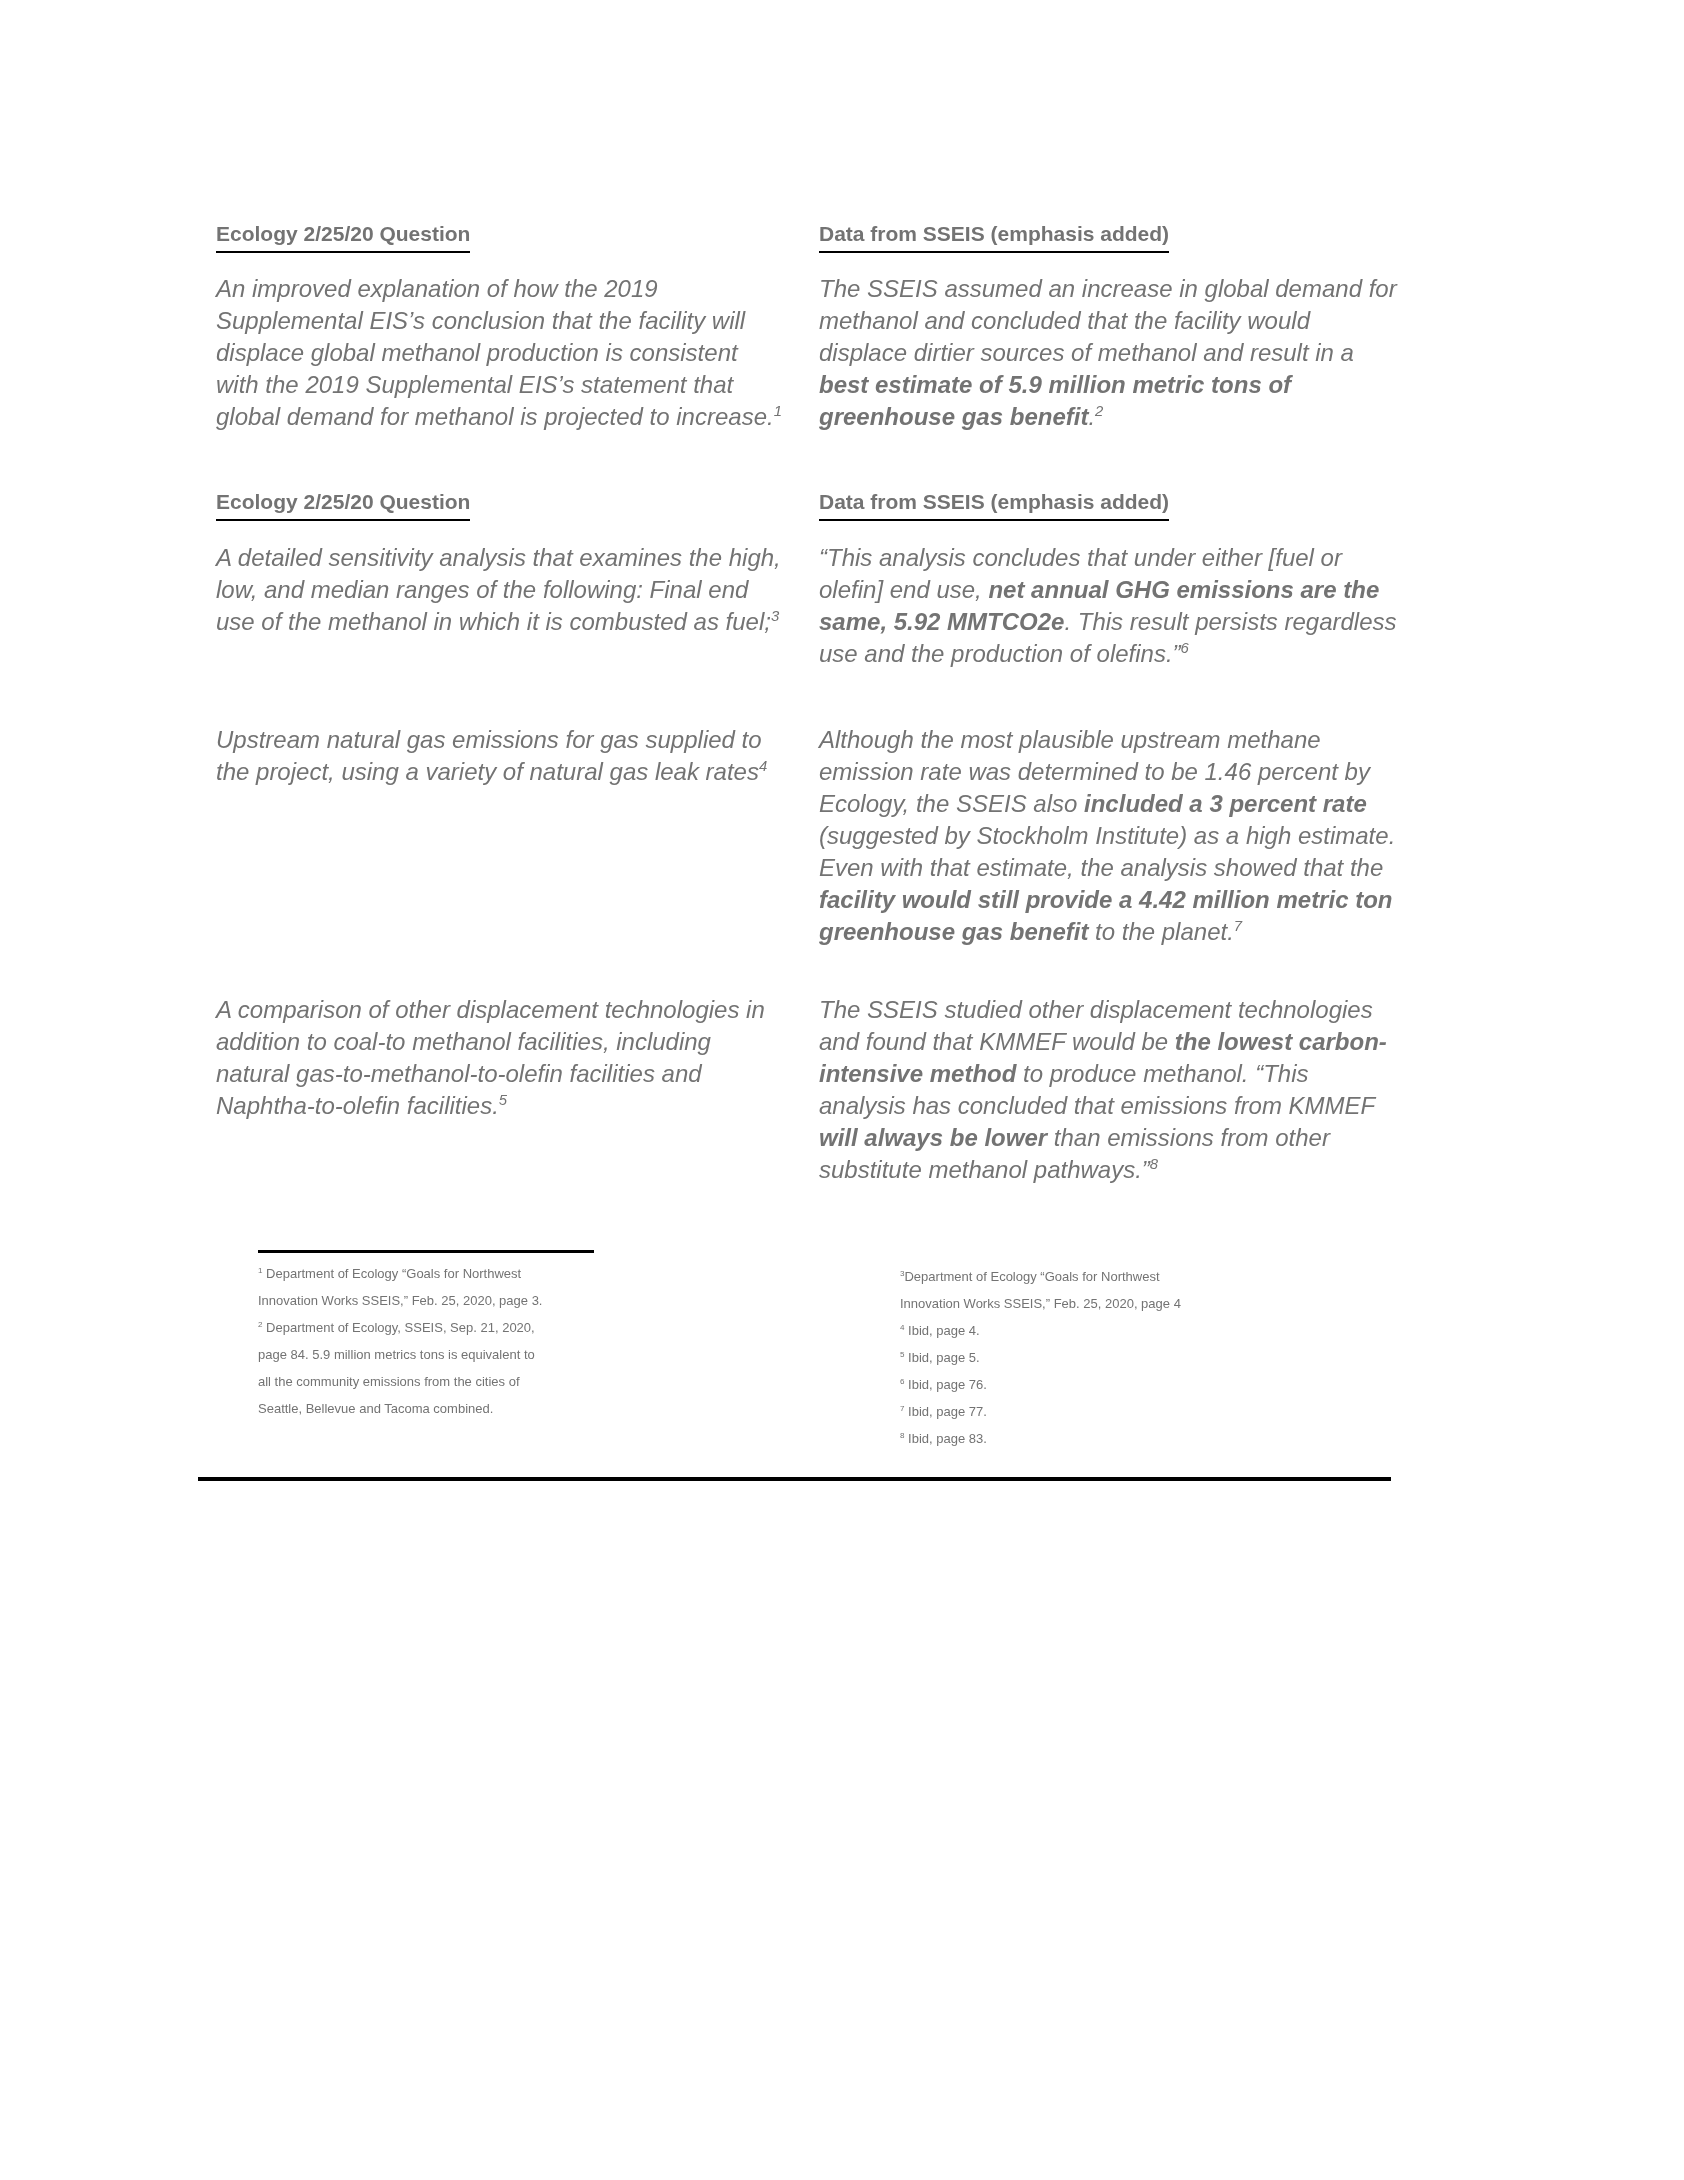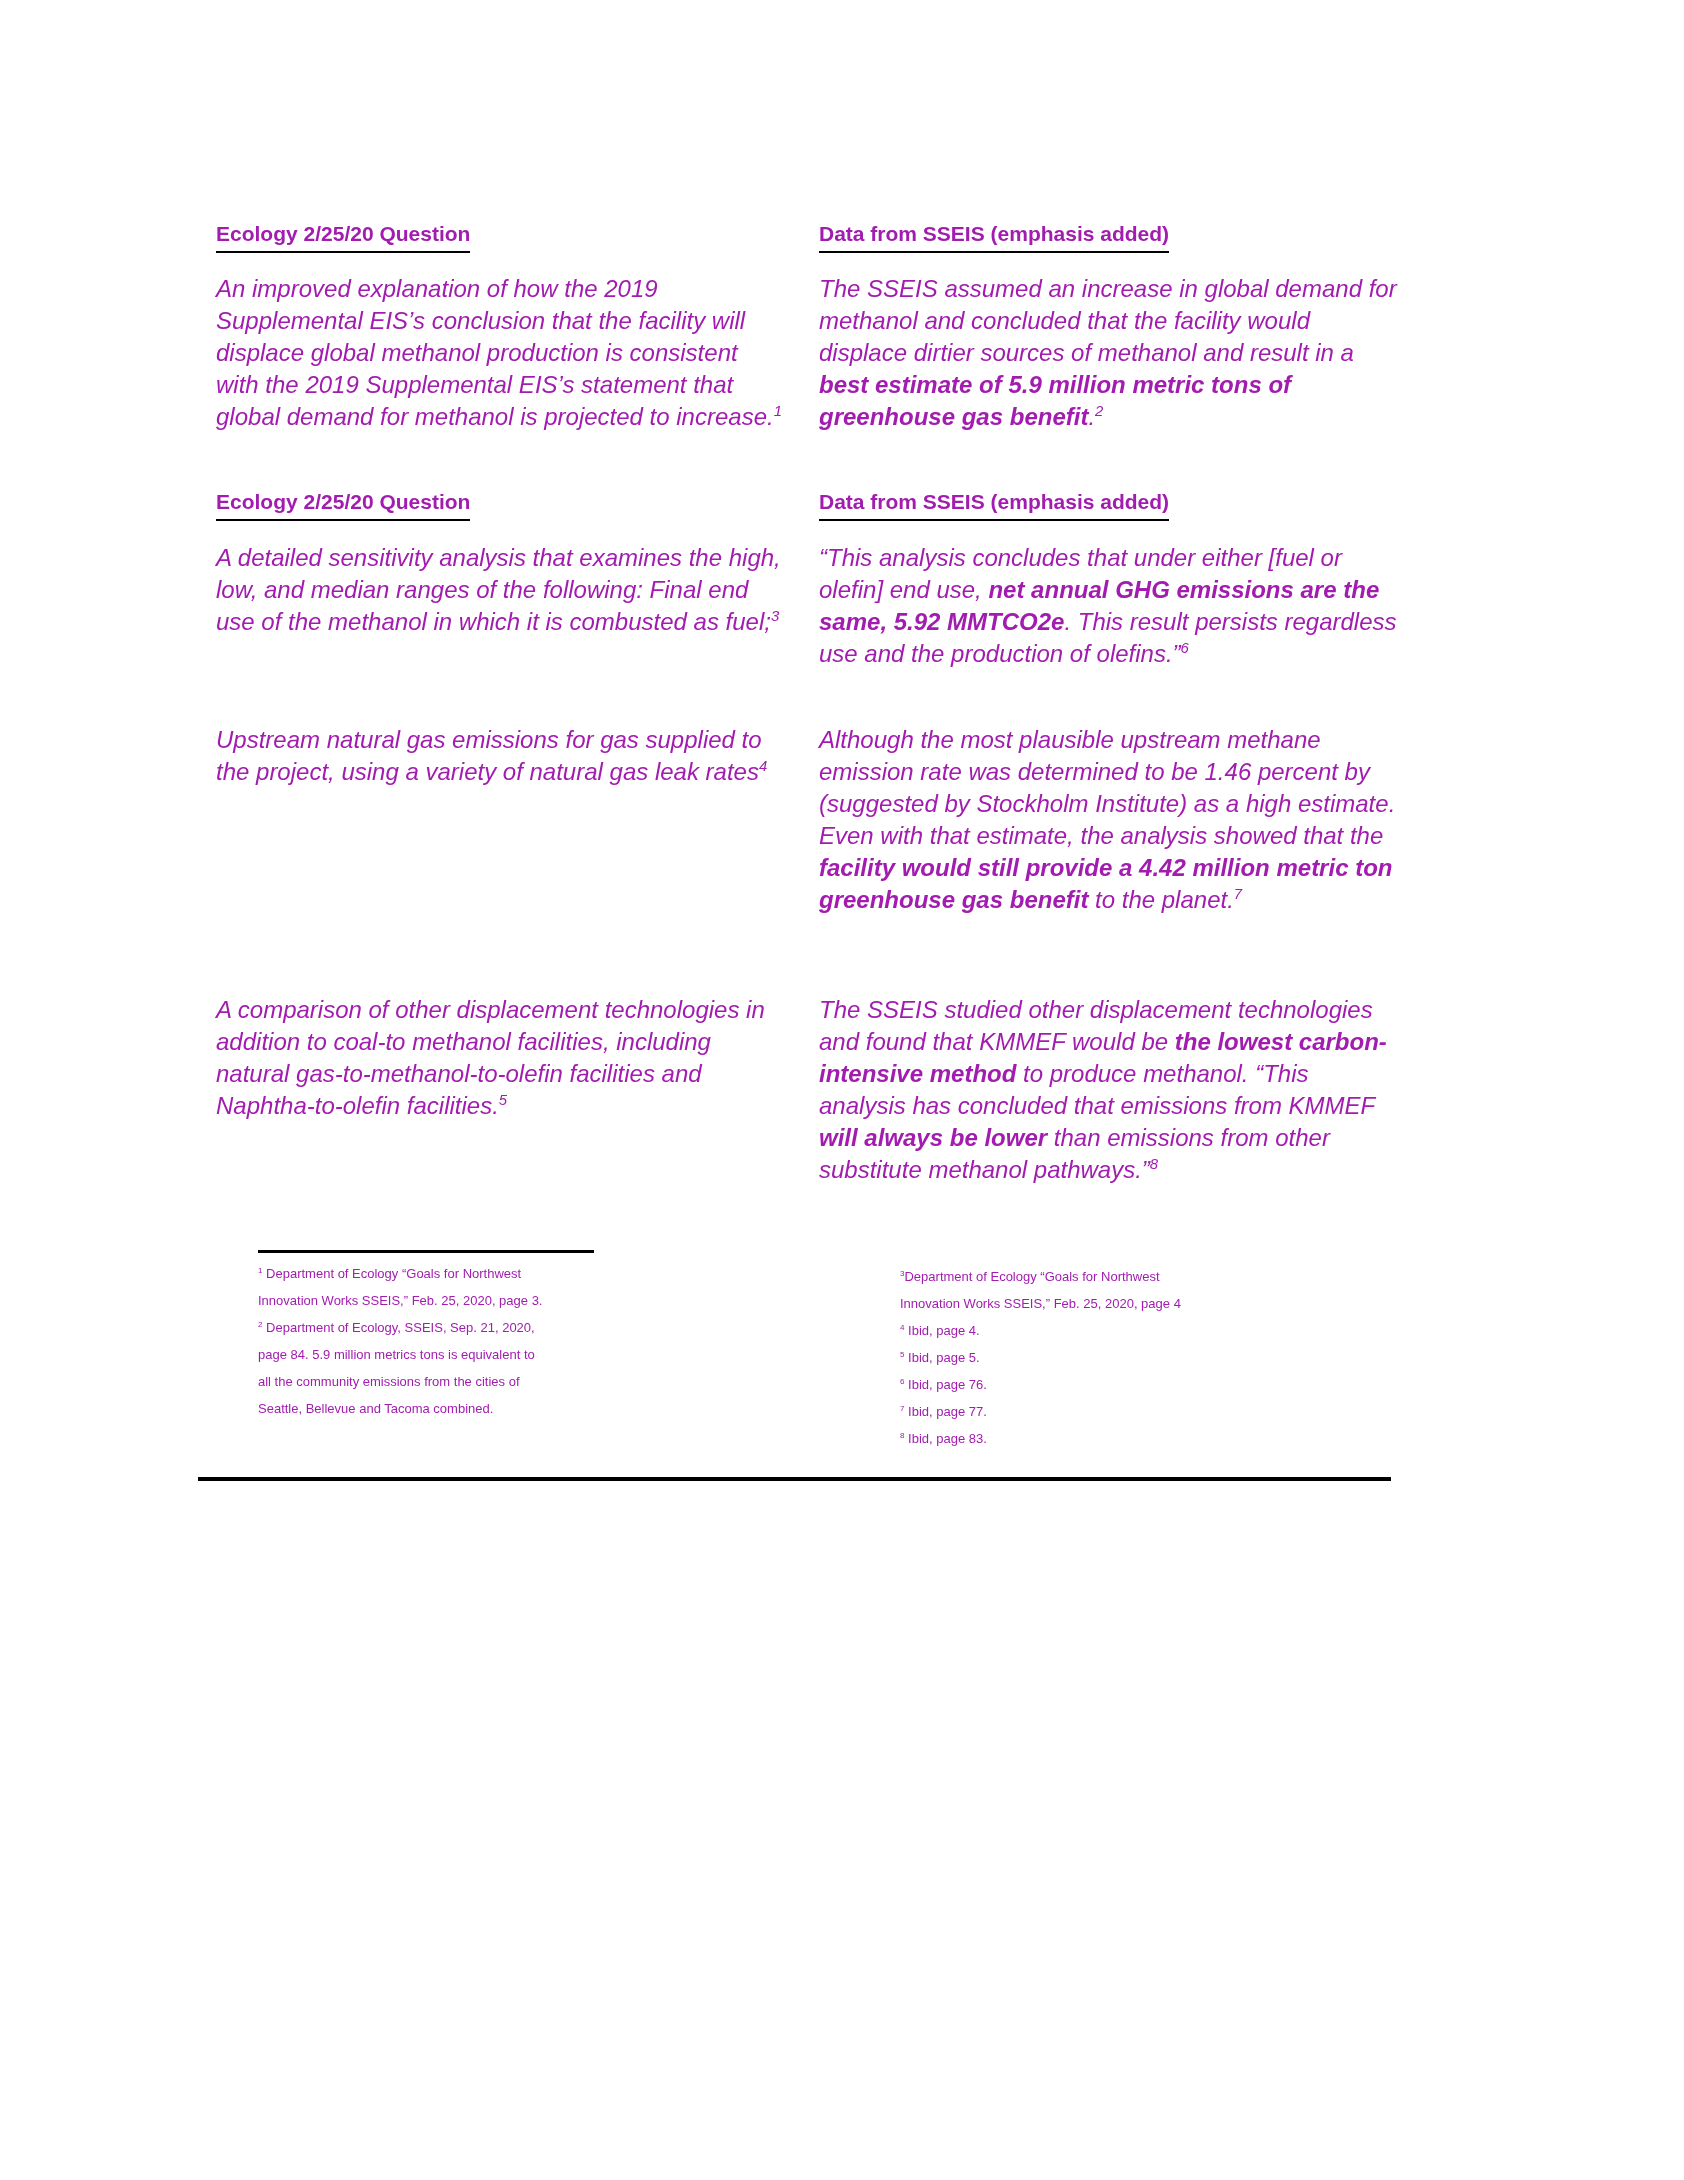--- a/index.html
+++ b/index.html
@@ -5,21 +5,21 @@
   html, body {
     margin: 0;
     padding: 0;
     background: #ffffff;
   }
   .page {
     position: relative;
     width: 1503px;
     height: 2181px;
     background: #ffffff;
-    color: #a21caf;
+    color: #737373;
     font-family: "Liberation Sans", sans-serif;
     overflow: hidden;
   }
   .block { position: absolute; }
 
   
   .h {
     font-size: 21px;
     line-height: 32px;
     font-weight: bold;
@@ -111,20 +111,21 @@
       <div class="ln"><span>use and the production of olefins.”</span><sup>6</sup></div>
     </div>
 
   <div class="block colL p" style="top:724px">
       <div class="ln"><span>Upstream natural gas emissions for gas supplied to</span></div>
       <div class="ln"><span>the project, using a variety of natural gas leak rates</span><sup>4</sup></div>
     </div>
   <div class="block colR p" style="top:724px">
       <div class="ln"><span>Although the most plausible upstream methane</span></div>
       <div class="ln"><span>emission rate was determined to be 1.46 percent by</span></div>
+      <div class="ln"><span>Ecology, the SSEIS also </span><span class="b">included a 3 percent rate</span></div>
       <div class="ln"><span>(suggested by Stockholm Institute) as a high estimate.</span></div>
       <div class="ln"><span>Even with that estimate, the analysis showed that the</span></div>
       <div class="ln"><span class="b">facility would still provide a 4.42 million metric ton</span></div>
       <div class="ln"><span class="b">greenhouse gas benefit</span><span> to the planet.</span><sup>7</sup></div>
     </div>
 
   <div class="block colL p" style="top:994px">
       <div class="ln"><span>A comparison of other displacement technologies in</span></div>
       <div class="ln"><span>addition to coal-to methanol facilities, including</span></div>
       <div class="ln"><span>natural gas-to-methanol-to-olefin facilities and</span></div>

